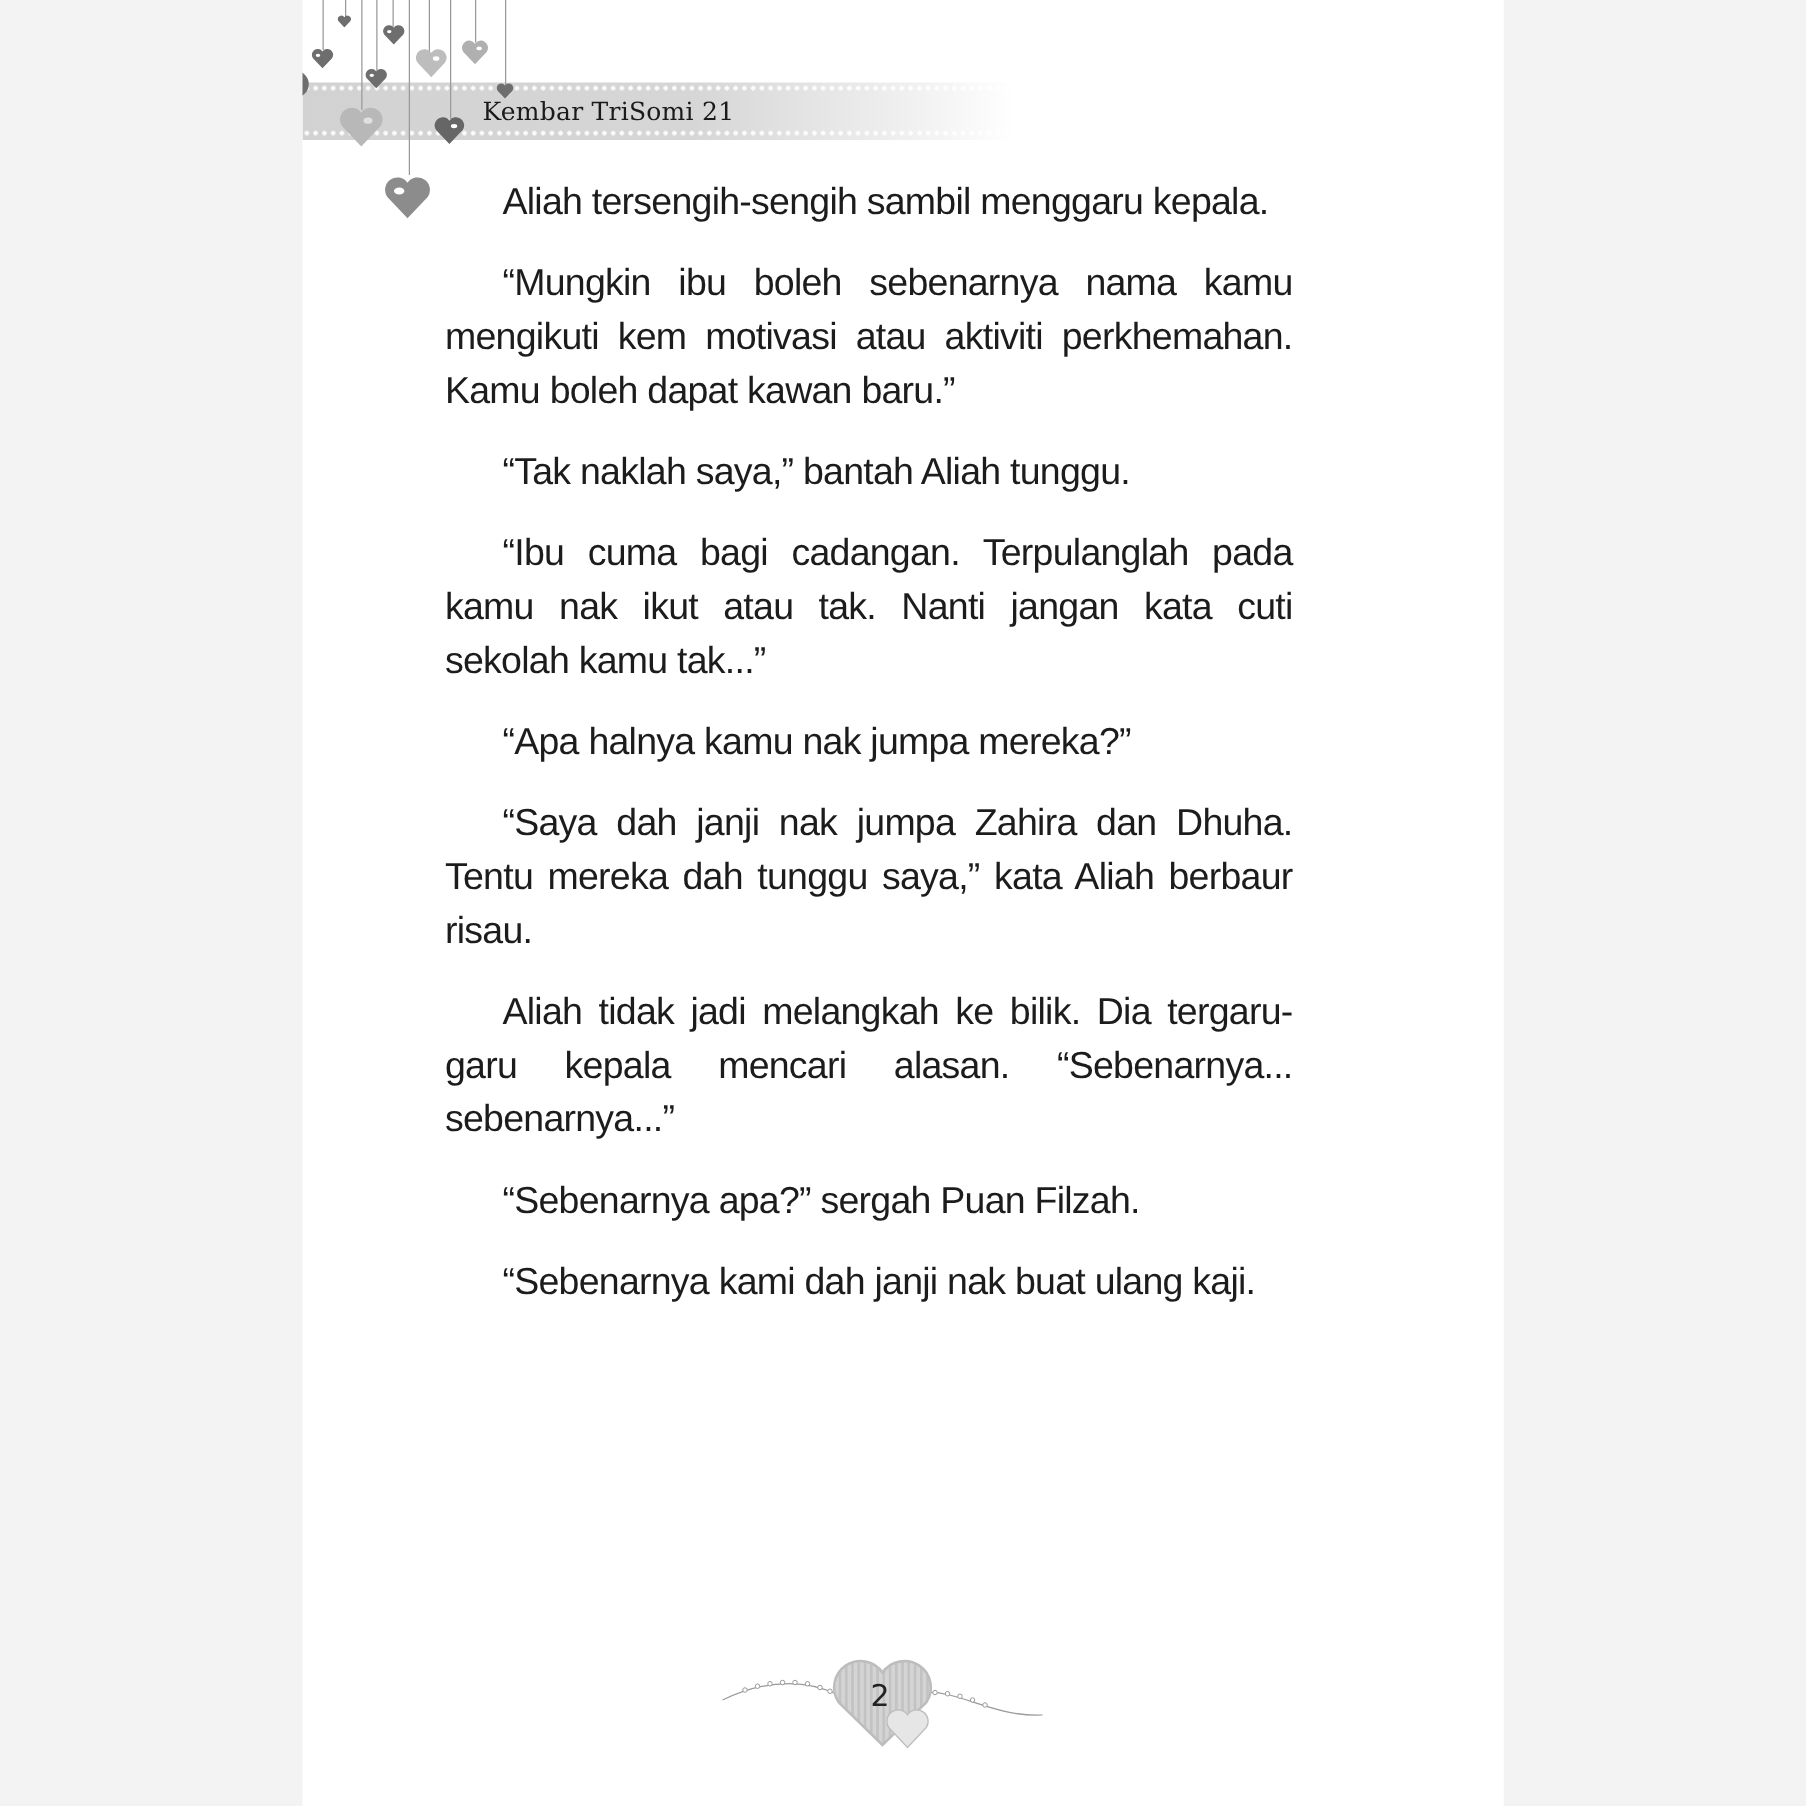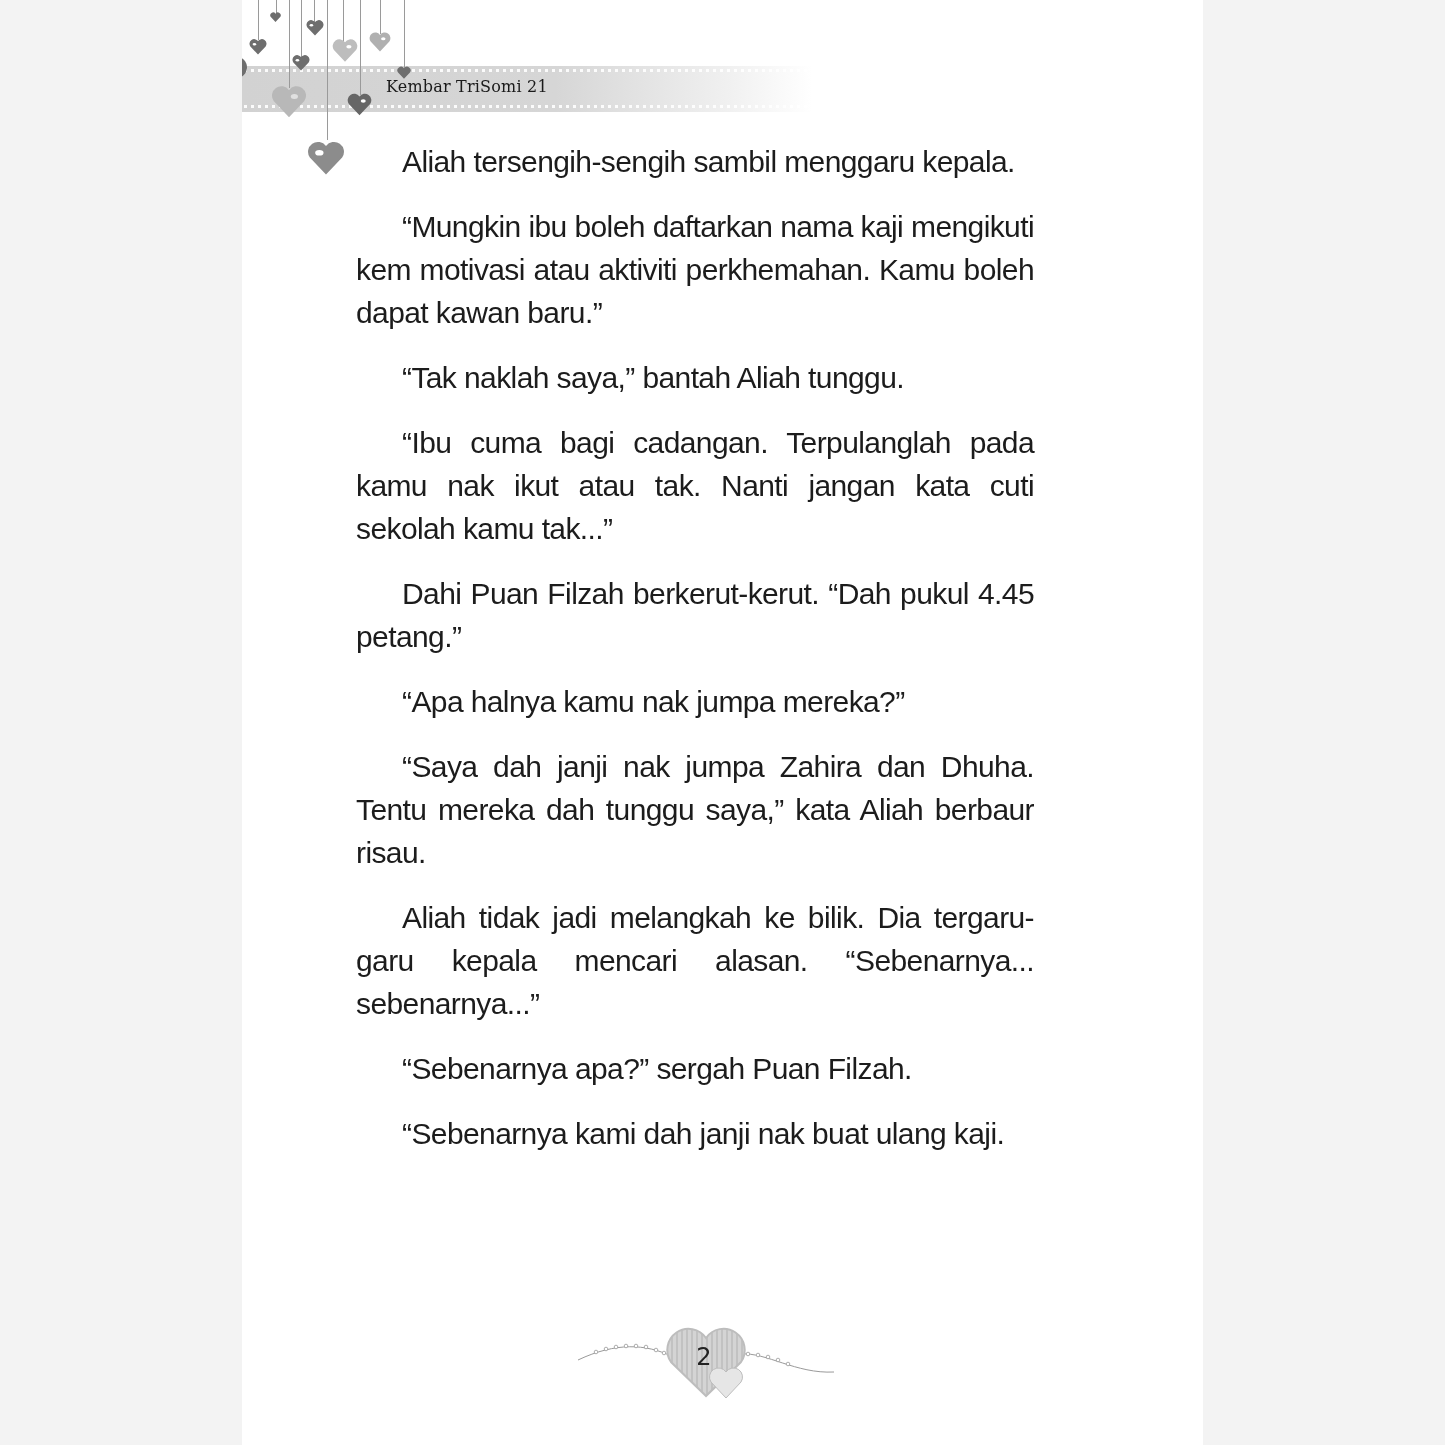--- a/index.html
+++ b/index.html
@@ -25,21 +25,21 @@
     content: ""; position: absolute; left: 0; right: 0; height: 8px;
     background-image: radial-gradient(circle, #ffffff 1.6px, rgba(0,0,0,0) 2px);
     background-size: 7px 7px;
     opacity: 0.9;
   }
   .band::before { top: 1px; }
   .band::after { bottom: 1px; }
   .running-title {
     position: absolute; left: 144px; top: 77px;
     font-family: "DejaVu Serif", serif;
-    font-size: 16px; color: #1a1a1a;
+    font-size: 20px; color: #1a1a1a;
     letter-spacing: 0.2px;
   }
   .string { position: absolute; top: 0; width: 1px; background: #9a9a9a; }
   .heart { position: absolute; }
   .body-text {
     position: absolute; left: 114px; top: 140px;
     width: 694px;
     font-family: "Liberation Sans", sans-serif;
     font-size: 30px;
     line-height: 43px;
@@ -121,24 +121,23 @@
     <svg class="heart" style="left:65px;top:139px" width="38" height="37" viewBox="0 0 20 18">
         <path d="M10 18 L1.5 9 A5 5 0 0 1 10 3 A5 5 0 0 1 18.5 9 Z" fill="#8c8c8c"></path>
         <ellipse cx="6.5" cy="6.5" rx="2.2" ry="1.5" fill="#fff"></ellipse>
       </svg>
   </div>
 
   <div class="running-title">Kembar TriSomi 21</div>
 
   <div class="body-text">
     <p>Aliah tersengih-sengih sambil menggaru kepala.</p>
-    <p>“Mungkin ibu boleh daftarkan nama kaji mengikuti kem motivasi atau aktiviti perkhemahan. Kamu boleh dapat kawan baru.”</p>
+    <p>“Mungkin ibu boleh sebenarnya nama kamu mengikuti kem motivasi atau aktiviti perkhemahan. Kamu boleh dapat kawan baru.”</p>
     <p>“Tak naklah saya,” bantah Aliah tunggu.</p>
     <p>“Ibu cuma bagi cadangan. Terpulanglah pada kamu nak ikut atau tak. Nanti jangan kata cuti sekolah kamu tak...”</p>
-    <p>Dahi Puan Filzah berkerut-kerut. “Dah pukul 4.45 petang.”</p>
     <p>“Apa halnya kamu nak jumpa mereka?”</p>
     <p>“Saya dah janji nak jumpa Zahira dan Dhuha. Tentu mereka dah tunggu saya,” kata Aliah berbaur risau.</p>
     <p>Aliah tidak jadi melangkah ke bilik. Dia tergaru-garu kepala mencari alasan. “Sebenarnya... sebenarnya...”</p>
     <p>“Sebenarnya apa?” sergah Puan Filzah.</p>
     <p>“Sebenarnya kami dah janji nak buat ulang kaji.</p>
   </div>
 
   <svg class="footer-deco" width="260" height="80" viewBox="0 0 260 80">
     <defs>
       <pattern id="stripes" width="5" height="5" patternUnits="userSpaceOnUse">

